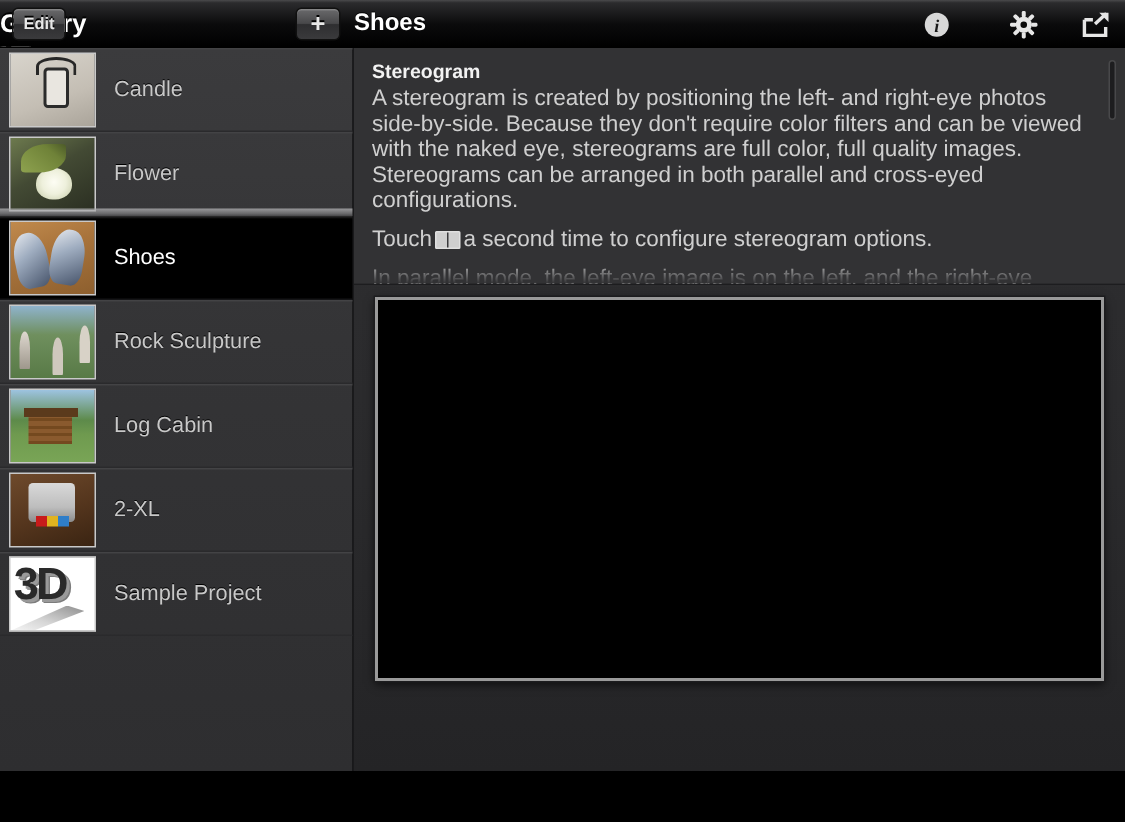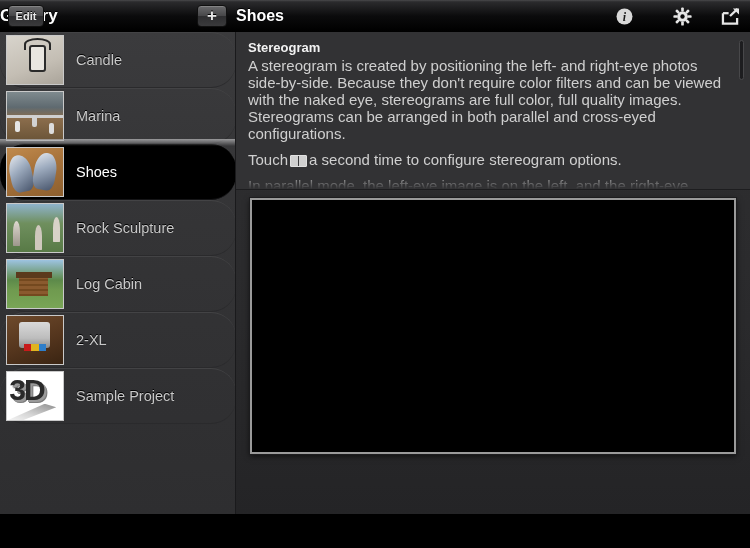--- a/index.html
+++ b/index.html
@@ -54,21 +54,20 @@
     position: absolute; left: 0; top: 32px; width: 236px; bottom: 34px;
     background: linear-gradient(to bottom, #3b3b3d 0%, #343436 40%, #2e2e30 100%);
     border-right: 1px solid #1a1a1c;
     overflow: hidden;
   }
   .gal-row {
     position: relative; height: 56px; width: 236px;
     display: flex; align-items: center;
     border-bottom: 1px solid #2a2a2c;
     border-top: 1px solid #434345;
-    border-radius: 25px;
   }
   .gal-row.sel {
     background: #000;
     border-top: 1px solid #050505;
     border-bottom: 1px solid #151517;
   }
   .gal-row.sel::before {
     content: ""; position: absolute; left: 0; right: 0; top: -6px; height: 7px;
     background: linear-gradient(to bottom, rgba(170,170,172,.85), rgba(60,60,62,0));
   }
@@ -229,22 +228,22 @@
       </svg>
     </div>
   </div>
 
   <div id="sidebar">
     <div class="gal-row">
       <div class="thumb t-candle"></div>
       <div class="gal-label">Candle</div>
     </div>
     <div class="gal-row">
-      <div class="thumb t-marina"></div>
-      <div class="gal-label">Marina</div>
+      <div class="thumb t-flower"></div>
+      <div class="gal-label">Flower</div>
     </div>
     <div class="gal-row sel">
       <div class="thumb t-shoes"></div>
       <div class="gal-label">Shoes</div>
     </div>
     <div class="gal-row">
       <div class="thumb t-rock"></div>
       <div class="gal-label">Rock Sculpture</div>
     </div>
     <div class="gal-row">

